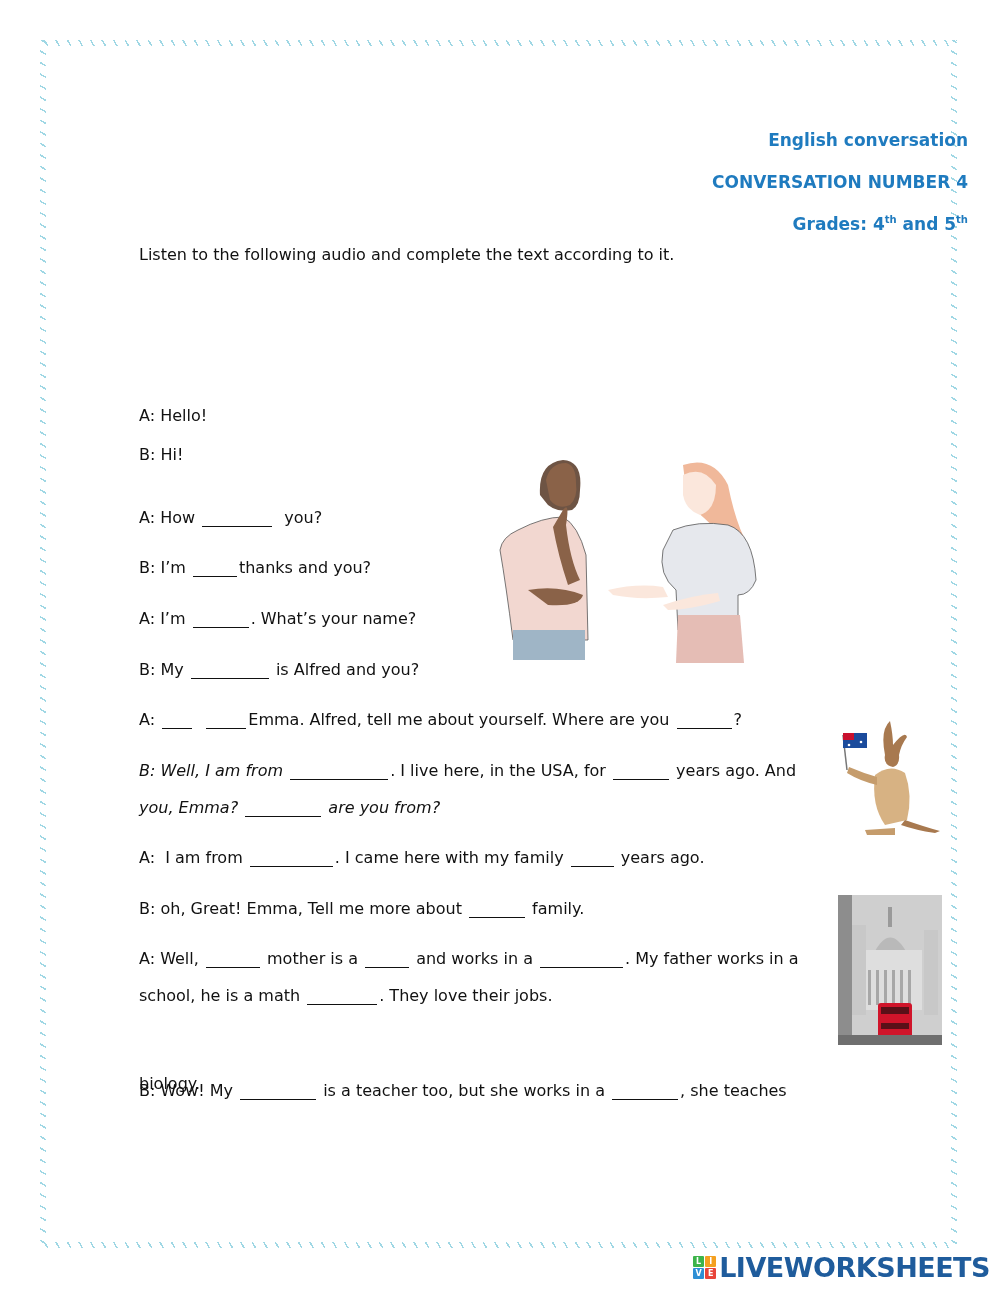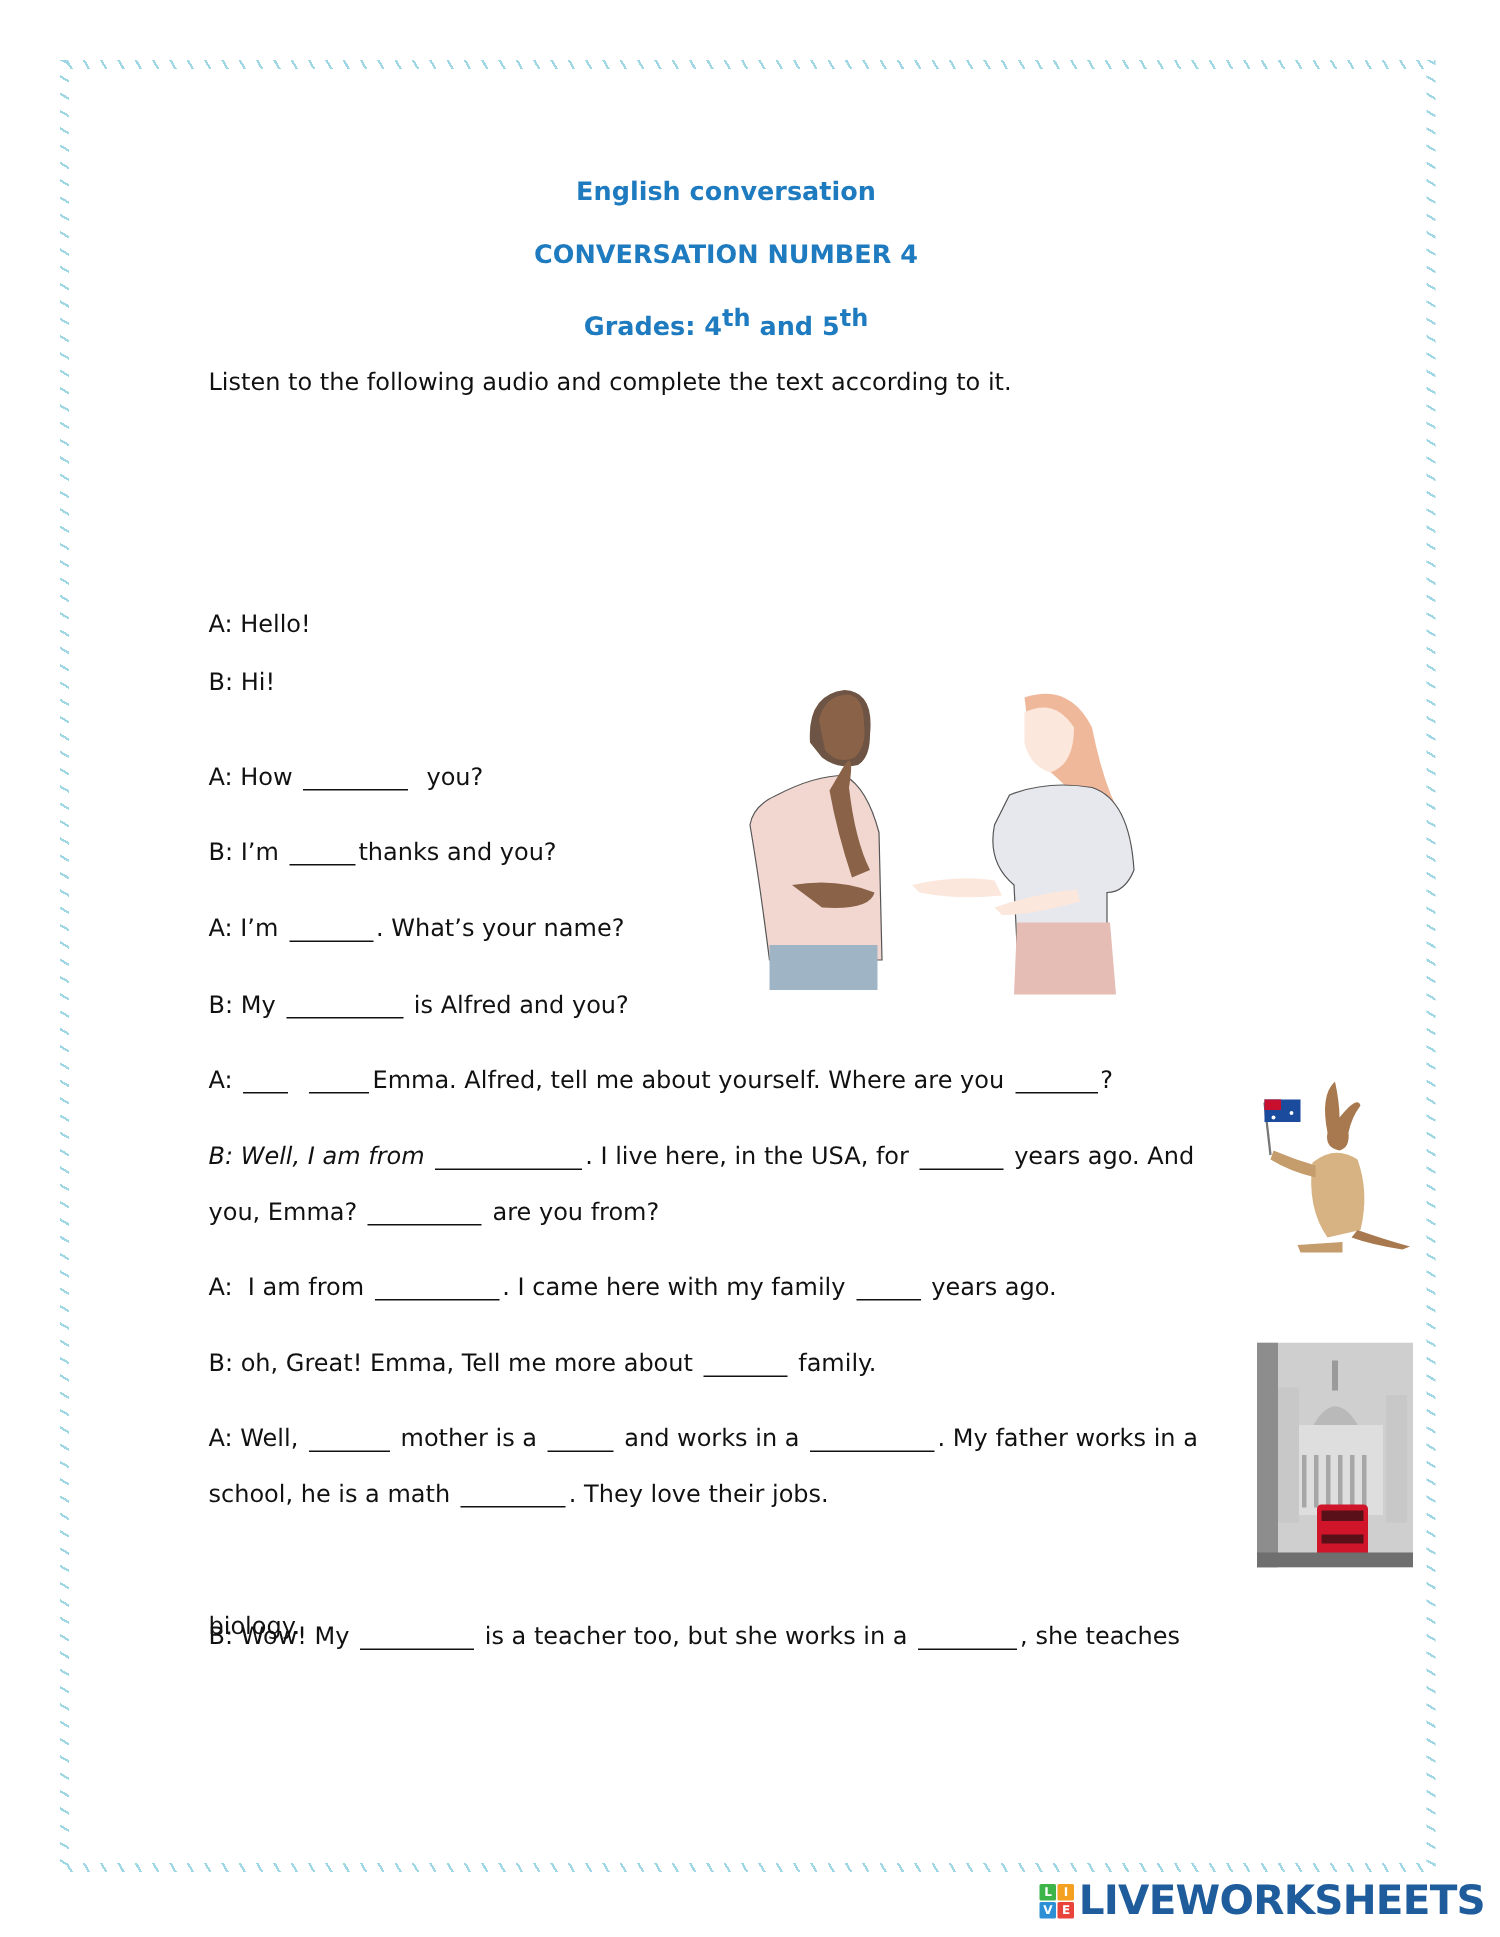--- a/index.html
+++ b/index.html
@@ -19,24 +19,24 @@
   .frame .top { top: 0; }
   .frame .bottom { bottom: 0; }
   .frame .left, .frame .right {
     top: 0; bottom: 0; width: 6px;
     background: repeating-linear-gradient(30deg, transparent 0 6px, #9fd7e4 6px 7.5px, transparent 7.5px 10px);
   }
   .frame .left { left: 0; }
   .frame .right { right: 0; }
 
   .title {
-    position: absolute; left: 0; width: 968px; text-align: center;
-    color: #1f7bbf; font-weight: bold; font-size: 17px;
+    position: absolute; left: 0; width: 968px; text-align: right;
+    color: #1f7bbf; font-weight: bold; font-size: 17px; margin-top: 12px;
   }
-  .title sup { font-size: 16px; }
+  .title sup { font-size: 10px; }
   #t1 { top: 118px; }
   #t2 { top: 160px; }
   #t3 { top: 202px; }
 
   .instruction {
     position: absolute; left: 139px; top: 245px; font-size: 16px; color: #111;
   }
 
   .line {
     position: absolute; left: 139px; font-size: 16px; color: #111; white-space: nowrap;
@@ -87,21 +87,21 @@
 
 <div id="dialogue">
     <div class="line" style="top: 406px;"><span style="white-space: pre;">A: Hello!</span></div>
     <div class="line" style="top: 445px;"><span style="white-space: pre;">B: Hi!</span></div>
     <div class="line" style="top: 508px;"><span style="white-space: pre;">A: How </span><span class="blank" style="width: 70px;"><input type="text" style=""></span><span style="white-space: pre;">  you?</span></div>
     <div class="line" style="top: 558px;"><span style="white-space: pre;">B: I’m </span><span class="blank" style="width: 44px;"><input type="text" style=""></span><span style="white-space: pre;">thanks and you?</span></div>
     <div class="line" style="top: 609px;"><span style="white-space: pre;">A: I’m </span><span class="blank" style="width: 56px;"><input type="text" style=""></span><span style="white-space: pre;">. What’s your name?</span></div>
     <div class="line" style="top: 660px;"><span style="white-space: pre;">B: My </span><span class="blank" style="width: 78px;"><input type="text" style=""></span><span style="white-space: pre;"> is Alfred and you?</span></div>
     <div class="line" style="top: 710px;"><span style="white-space: pre;">A: </span><span class="blank" style="width: 30px;"><input type="text" style=""></span><span style="white-space: pre;">  </span><span class="blank" style="width: 40px;"><input type="text" style=""></span><span style="white-space: pre;">Emma. Alfred, tell me about yourself. Where are you </span><span class="blank" style="width: 55px;"><input type="text" style=""></span><span style="white-space: pre;">?</span></div>
     <div class="line" style="top: 761px;"><span style="white-space: pre; font-style: italic;">B: Well, I am from </span><span class="blank" style="width: 98px;"><input type="text" style=""></span><span style="white-space: pre;">. I live here, in the USA, for </span><span class="blank" style="width: 56px;"><input type="text" style=""></span><span style="white-space: pre;"> years ago. And</span></div>
-    <div class="line" style="top: 798px;"><span style="white-space: pre;">you, Emma? </span><span class="blank" style="width: 76px;"><input type="text" style=""></span><span style="white-space: pre;"> are you from?</span></div>
+    <div class="line" style="top: 798px; font-style: italic;"><span style="white-space: pre;">you, Emma? </span><span class="blank" style="width: 76px;"><input type="text" style=""></span><span style="white-space: pre;"> are you from?</span></div>
     <div class="line" style="top: 848px;"><span style="white-space: pre;">A:  I am from </span><span class="blank" style="width: 83px;"><input type="text" style=""></span><span style="white-space: pre;">. I came here with my family </span><span class="blank" style="width: 43px;"><input type="text" style=""></span><span style="white-space: pre;"> years ago.</span></div>
     <div class="line" style="top: 899px;"><span style="white-space: pre;">B: oh, Great! Emma, Tell me more about </span><span class="blank" style="width: 56px;"><input type="text" style=""></span><span style="white-space: pre;"> family.</span></div>
     <div class="line" style="top: 949px;"><span style="white-space: pre;">A: Well, </span><span class="blank" style="width: 54px;"><input type="text" style=""></span><span style="white-space: pre;"> mother is a </span><span class="blank" style="width: 44px;"><input type="text" style=""></span><span style="white-space: pre;"> and works in a </span><span class="blank" style="width: 83px;"><input type="text" style=""></span><span style="white-space: pre;">. My father works in a</span></div>
     <div class="line" style="top: 986px;"><span style="white-space: pre;">school, he is a math </span><span class="blank" style="width: 70px;"><input type="text" style=""></span><span style="white-space: pre;">. They love their jobs.</span></div>
     <div class="line" style="top: 1037px; margin-top: 44px;"><span style="white-space: pre;">B: Wow! My </span><span class="blank" style="width: 76px;"><input type="text" style=""></span><span style="white-space: pre;"> is a teacher too, but she works in a </span><span class="blank" style="width: 66px;"><input type="text" style=""></span><span style="white-space: pre;">, she teaches</span></div>
     <div class="line" style="top: 1074px;"><span style="white-space: pre;">biology.</span></div>
   </div>
 
 <svg class="illustration" id="people" viewBox="0 0 275 210">
 

